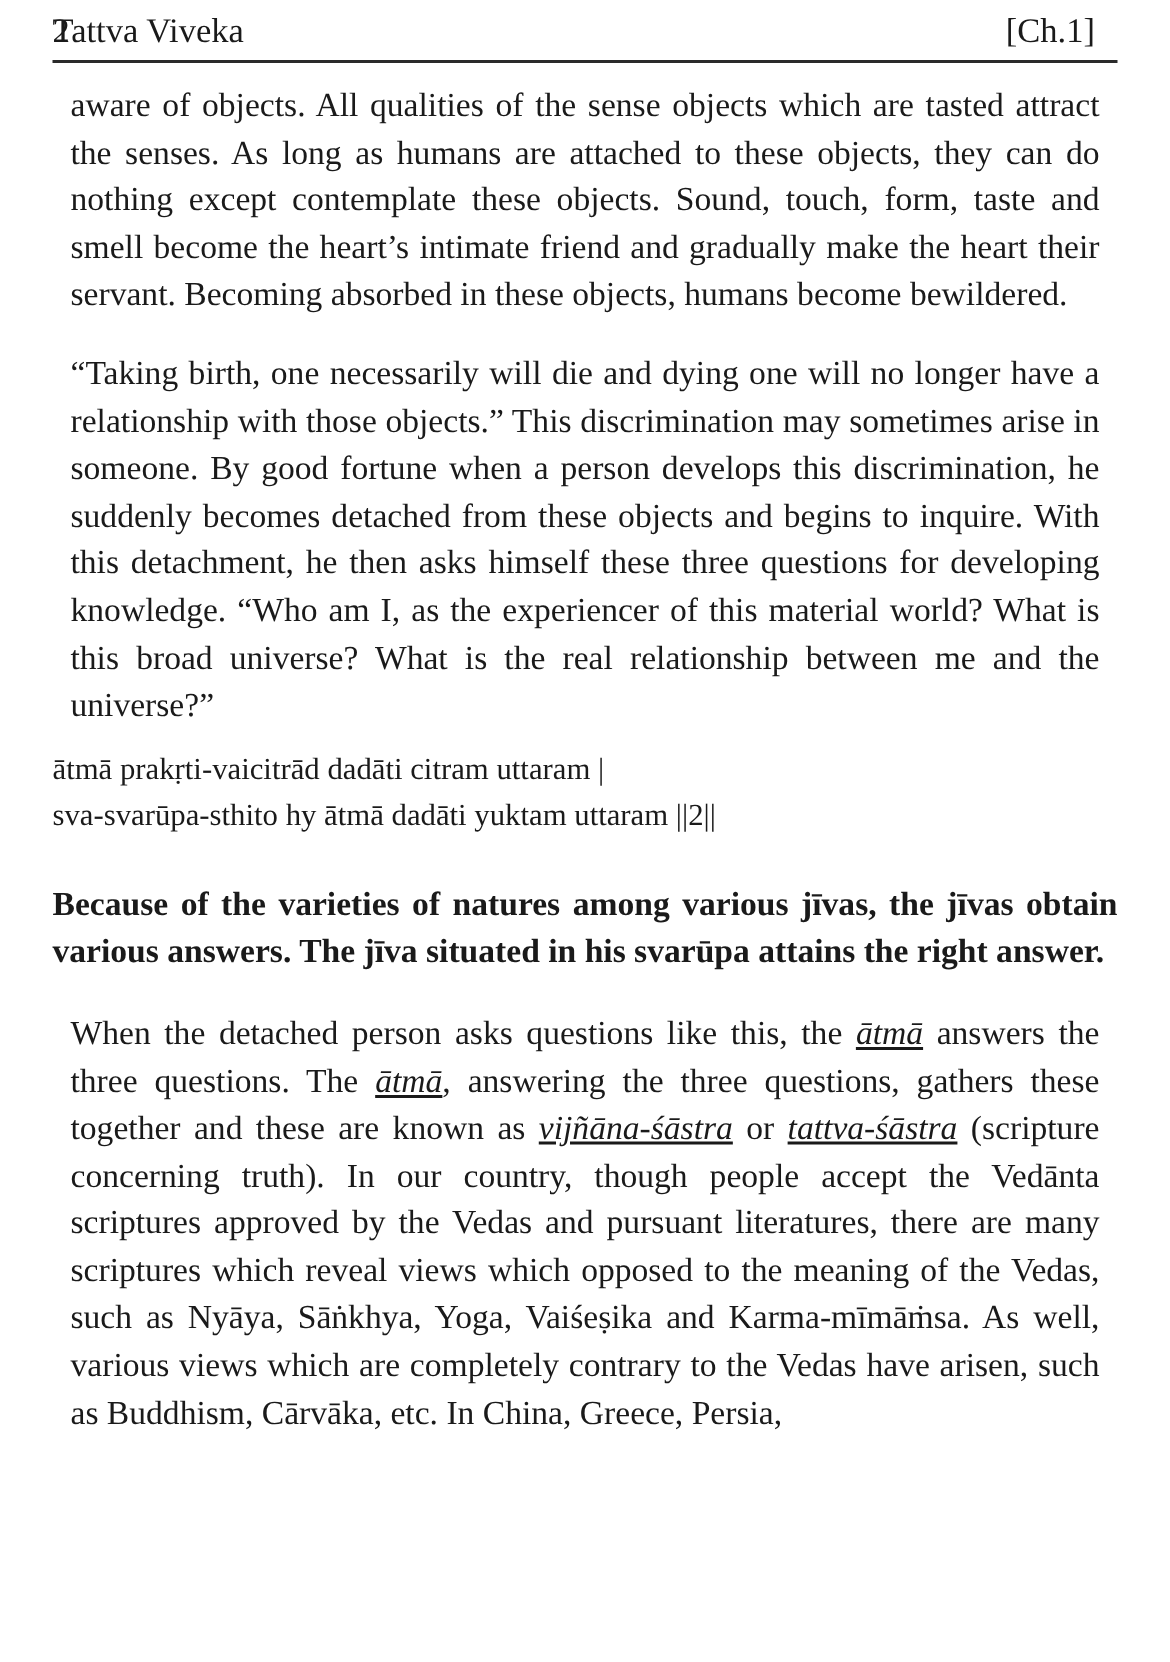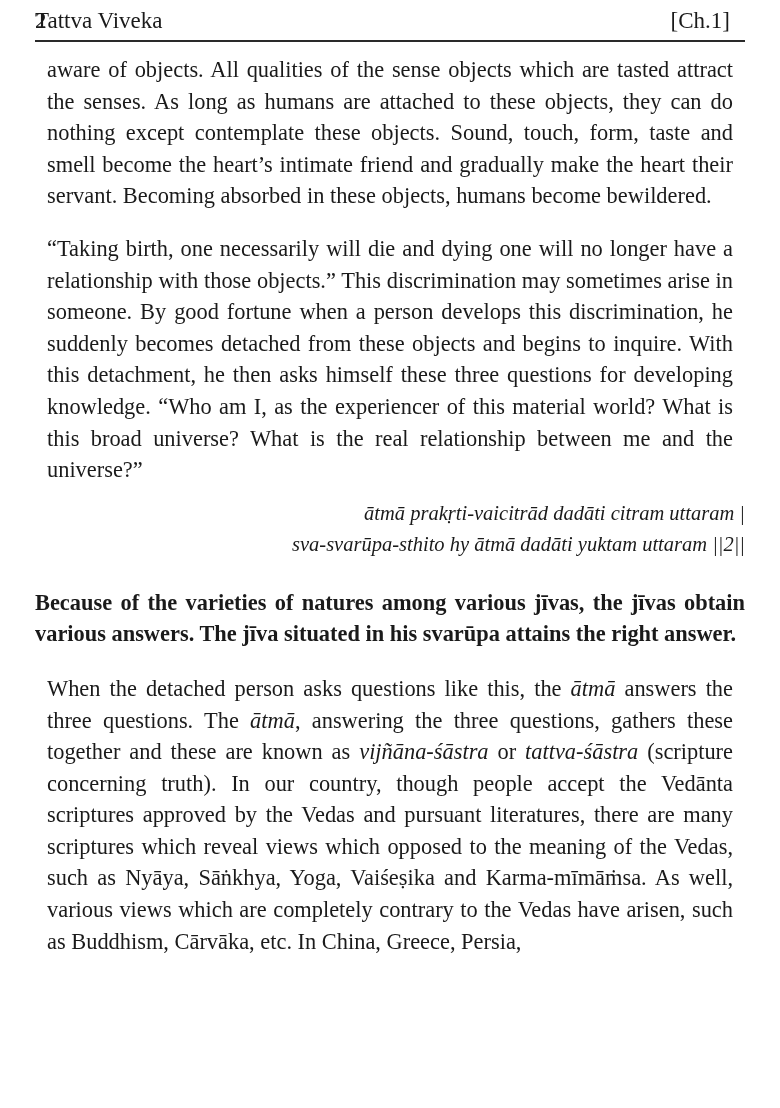--- a/index.html
+++ b/index.html
@@ -51,36 +51,35 @@
   p.body {
     margin: 12px;
     font-size: 22.4px;
     line-height: 31.6px;
     text-align: justify;
     text-align-last: left;
   }
   p.para-1 { margin-top: 0; }
   p.para-2 { margin-top: 21px; }
   .verse {
-    text-align: right;
-    font-style: italic;
+    text-align: left;
     font-size: 20.5px;
     line-height: 31px;
   }
   .verse div { display: block; }
   p.translation {
     margin: 27px 0 0 0;
     font-weight: bold;
     font-size: 22.4px;
     line-height: 31.6px;
     text-align: justify;
     text-align-last: left;
   }
   p.para-3 { margin-top: 23px; }
-  .it { font-style: italic; }
+  .it { font-style: italic; text-decoration: underline; }
 </style>
 </head>
 <body>
 
 <div class="page">
 
   <div class="running-head">
     <span class="page-num">2</span>
     <span class="book-title">Tattva Viveka</span>
     <span class="chapter">[Ch.1]</span>

